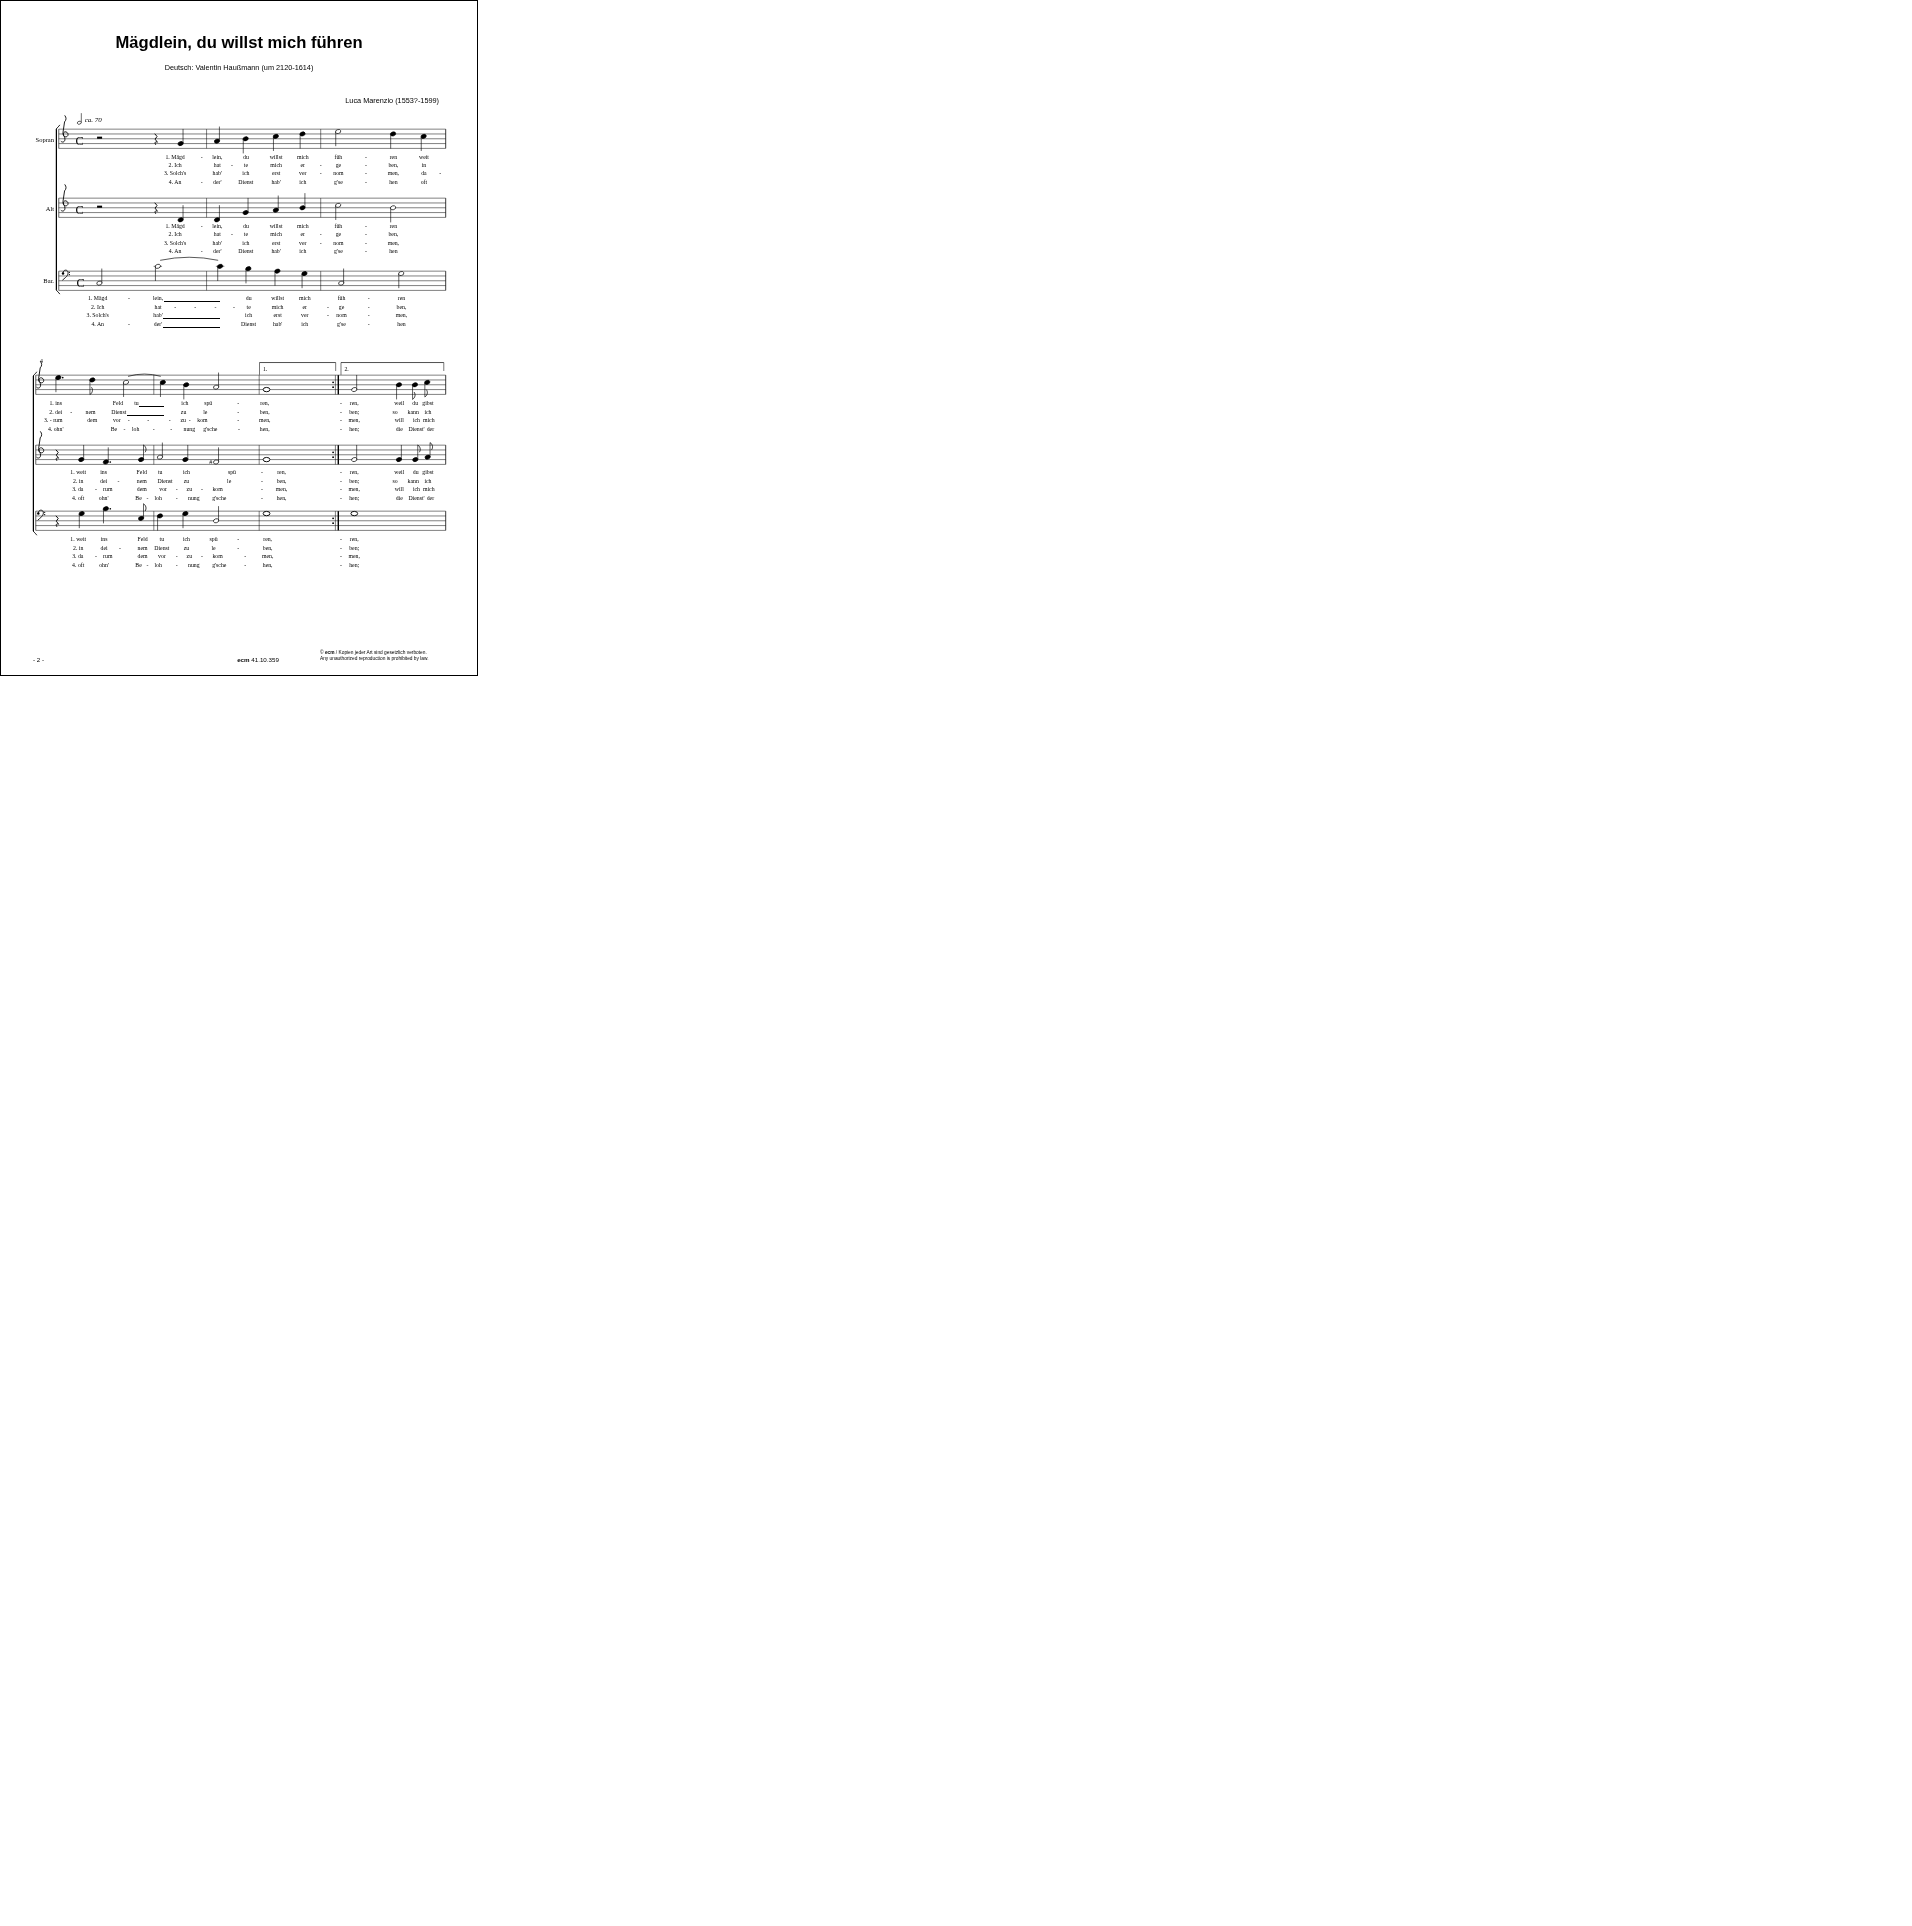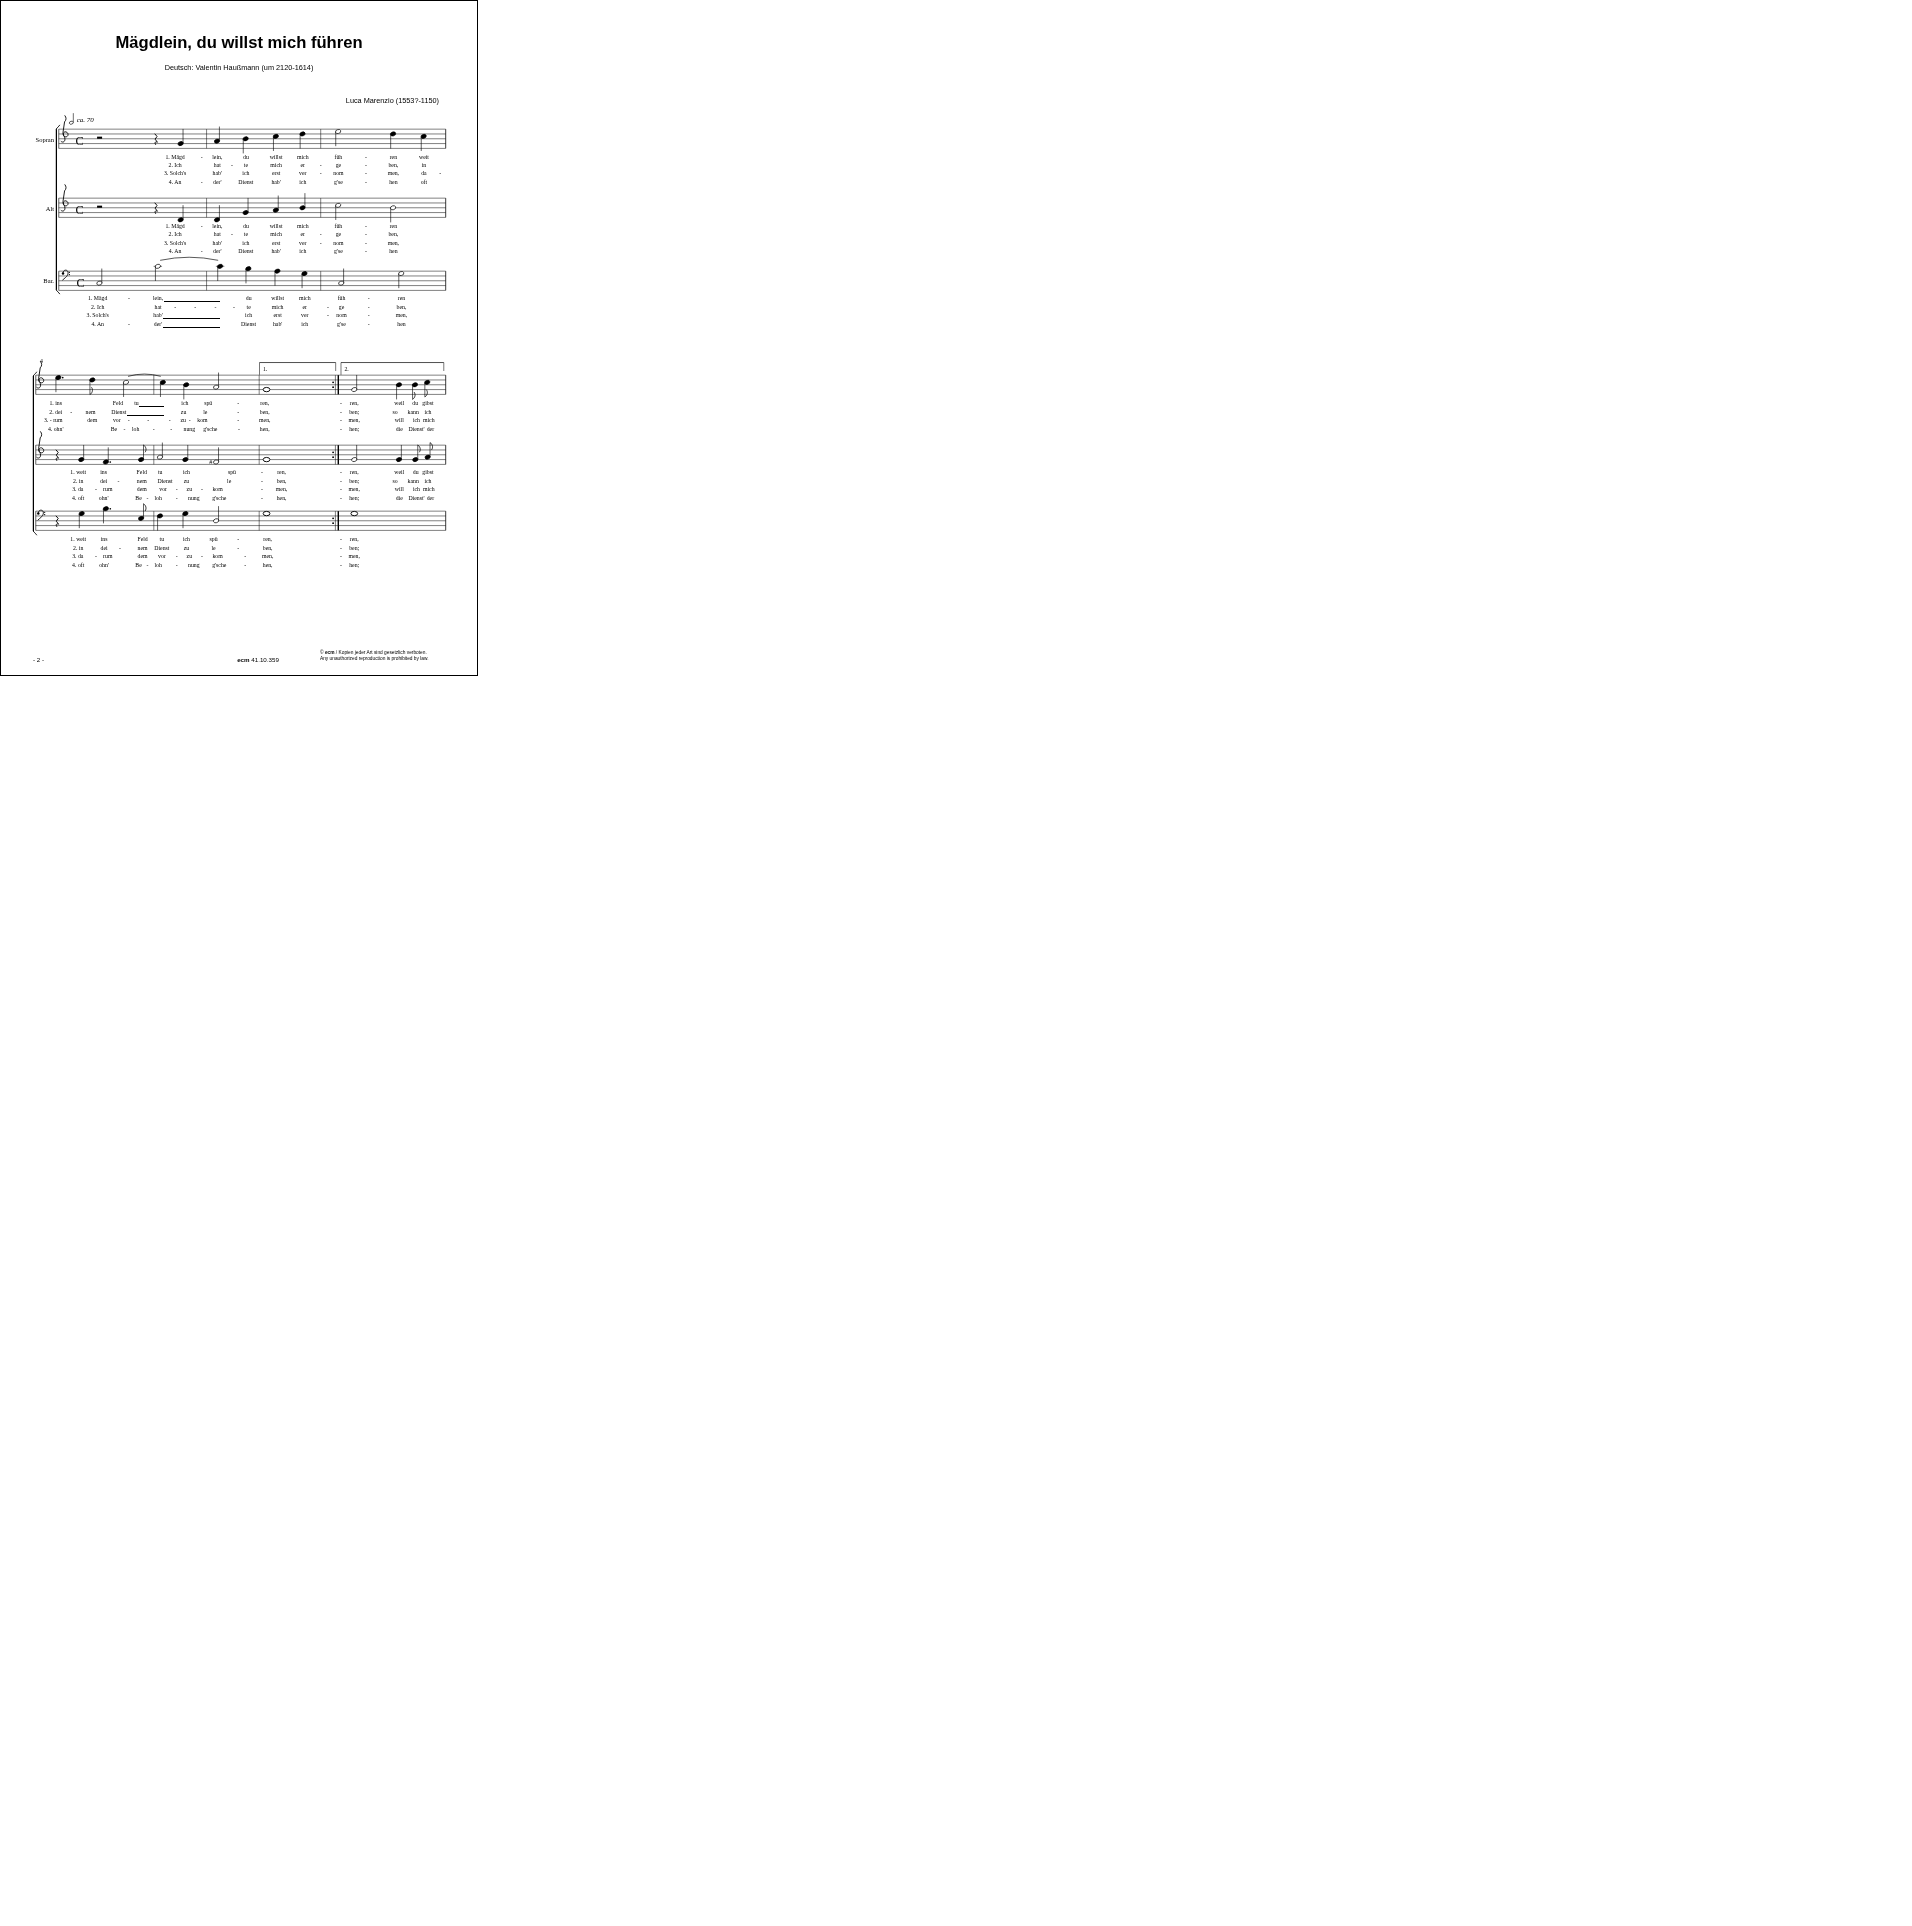--- a/index.html
+++ b/index.html
@@ -1,41 +1,41 @@
 <!DOCTYPE html>
 <html style="font-size:6.2px"><head>
 <meta charset="utf-8">
 <style>
   html,body{margin:0;padding:0;background:#fff;}
   .page{position:relative;width:478px;height:676px;background:#fff;border:0.8px solid #000;box-sizing:border-box;overflow:hidden;
         font-family:"Liberation Sans",sans-serif;color:#000;}
   .title{position:absolute;top:32px;left:0;width:100%;text-align:center;font-size:16.6px;font-weight:bold;margin:0;}
   .subtitle{position:absolute;top:62px;left:0;width:100%;text-align:center;font-size:7.3px;}
   .composer{position:absolute;top:95px;right:38px;font-size:7.3px;}
-  .tempo{position:absolute;top:111px;left:68px;height:13px;}
+  .tempo{position:absolute;top:111px;left:76px;height:13px;}
   .tempo .tempo-text{font-family:"Liberation Serif",serif;font-style:italic;font-size:7px;vertical-align:top;position:relative;top:3.9px;left:1.5px;}
   .measure-num{position:absolute;left:39px;top:357px;font-family:"Liberation Serif",serif;font-size:5.8px;}
   .staff-label{position:absolute;font-family:"Liberation Serif",serif;font-size:6.5px;transform:translateY(-50%);}
   .lyrics-row{position:absolute;height:7.7px;font-family:"Liberation Serif",serif;font-size:5.8px;}
   .lyric-tok{position:absolute;white-space:nowrap;transform:translateX(-50%);}
   .melisma-line{position:absolute;height:0.5px;background:#000;top:5.8px;}
   .footer-pagenum{position:absolute;left:32px;top:655px;font-size:6.2px;}
   .footer-catalog{position:absolute;left:257px;top:655px;transform:translateX(-50%);font-size:6.2px;}
   .footer-catalog b{font-weight:bold;}
   .footer-copy{position:absolute;left:319px;top:649px;width:143px;font-size:4.8px;line-height:6.2px;}
   svg{position:absolute;overflow:visible;}
   .svg-inline{position:static;}
 </style>
 </head>
 <body>
 
 <div class="page">
   <h1 class="title">Mägdlein, du willst mich führen</h1>
   <div class="subtitle">Deutsch: Valentin Haußmann (um 2120-1614)</div>
-  <div class="composer">Luca Marenzio (1553?-1150)</div>
+  <div class="composer">Luca Marenzio (1553?-1599)</div>
 
   <div class="tempo">
     <svg class="svg-inline" width="6.2" height="13" viewBox="0 0 16 34">
       <line x1="11.2" y1="3" x2="11.2" y2="27" stroke="#000" stroke-width="1.5"></line>
       <ellipse cx="6" cy="28" rx="5.4" ry="3.8" transform="rotate(-18 6 28)" fill="#fff" stroke="#000" stroke-width="1.6"></ellipse>
     </svg><span class="tempo-text">ca. 70</span>
   </div>
 
   <div class="measure-num">4</div>
 

